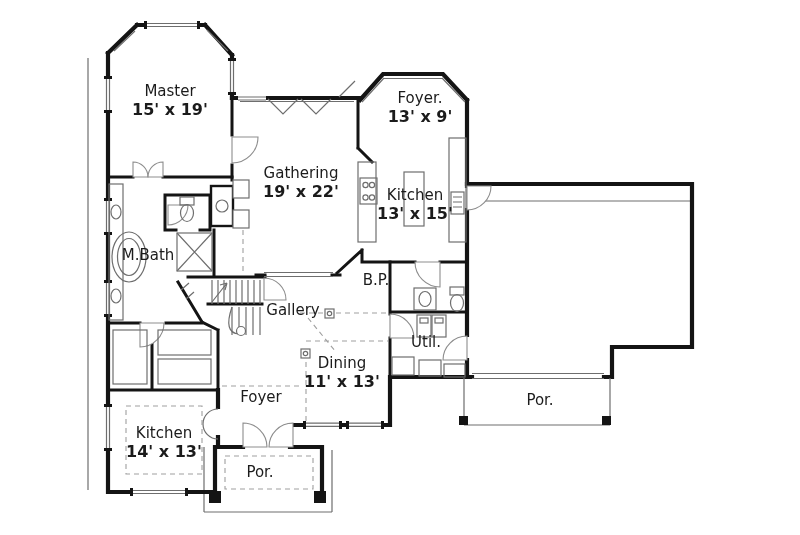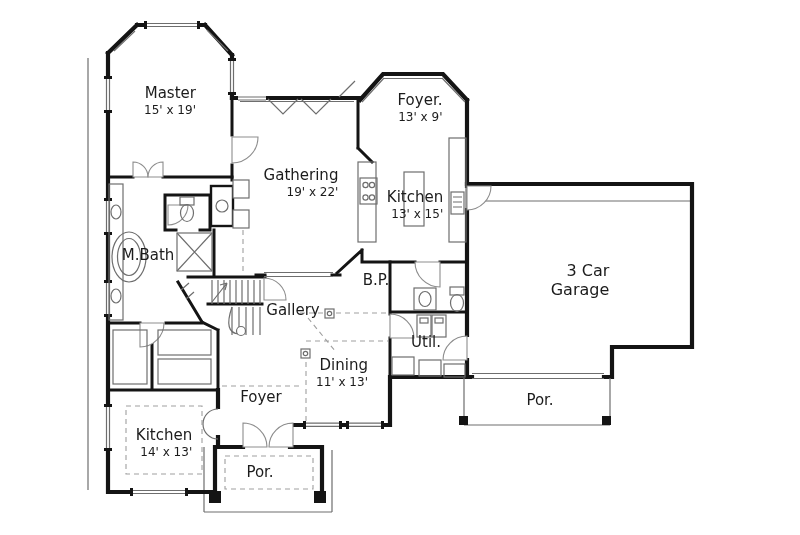--- a/index.html
+++ b/index.html
@@ -15,26 +15,26 @@
   .thin{stroke:var(--thin);stroke-width:1.2;fill:none;}
   .thinf{stroke:var(--thin);stroke-width:1.2;fill:#fff;}
   .dash{stroke:var(--dashc);stroke-width:1.1;fill:none;stroke-dasharray:5 4;}
   .door{stroke:var(--door);stroke-width:1.1;fill:#fff;}
   .winw{fill:#fff;stroke:none;}
   .tick{fill:var(--wall);stroke:none;}
   .blk{fill:var(--wall);stroke:none;}
   
   .room-label{
     position:absolute;transform:translate(-50%,-50%);
-    text-align:right;color:var(--text);
+    text-align:center;color:var(--text);
     font-family:"DejaVu Sans","Liberation Sans",sans-serif;
     line-height:1.18;white-space:nowrap;z-index:5;
   }
   .rname{font-size:15px;}
-  .rdims{font-size:12px;}
+  .rdims{font-size:16px;font-weight:bold;}
   .room-label.big .rname{font-size:16px;}
 </style>
 </head>
 <body>
 
 <div class="plan-wrap">
 
   <svg width="800" height="535" viewBox="0 0 800 535">
 
     <g>
@@ -235,24 +235,20 @@
     <div class="rdims">19' x 22'</div>
   </div>
   <div class="room-label" style="left:420px;top:108px">
     <div class="rname">Foyer.</div>
     <div class="rdims">13' x 9'</div>
   </div>
   <div class="room-label" style="left:415px;top:205px">
     <div class="rname">Kitchen</div>
     <div class="rdims">13' x 15'</div>
   </div>
-  <div class="room-label big" style="left:580px;top:281px">
-    <div class="rname">3 Car</div>
-    <div class="rname">Garage</div>
-  </div>
   <div class="room-label" style="left:376px;top:281px">
     <div class="rname">B.P.</div>
   </div>
   <div class="room-label" style="left:293px;top:311px">
     <div class="rname">Gallery</div>
   </div>
   <div class="room-label" style="left:426px;top:343px">
     <div class="rname">Util.</div>
   </div>
   <div class="room-label" style="left:342px;top:373px">

